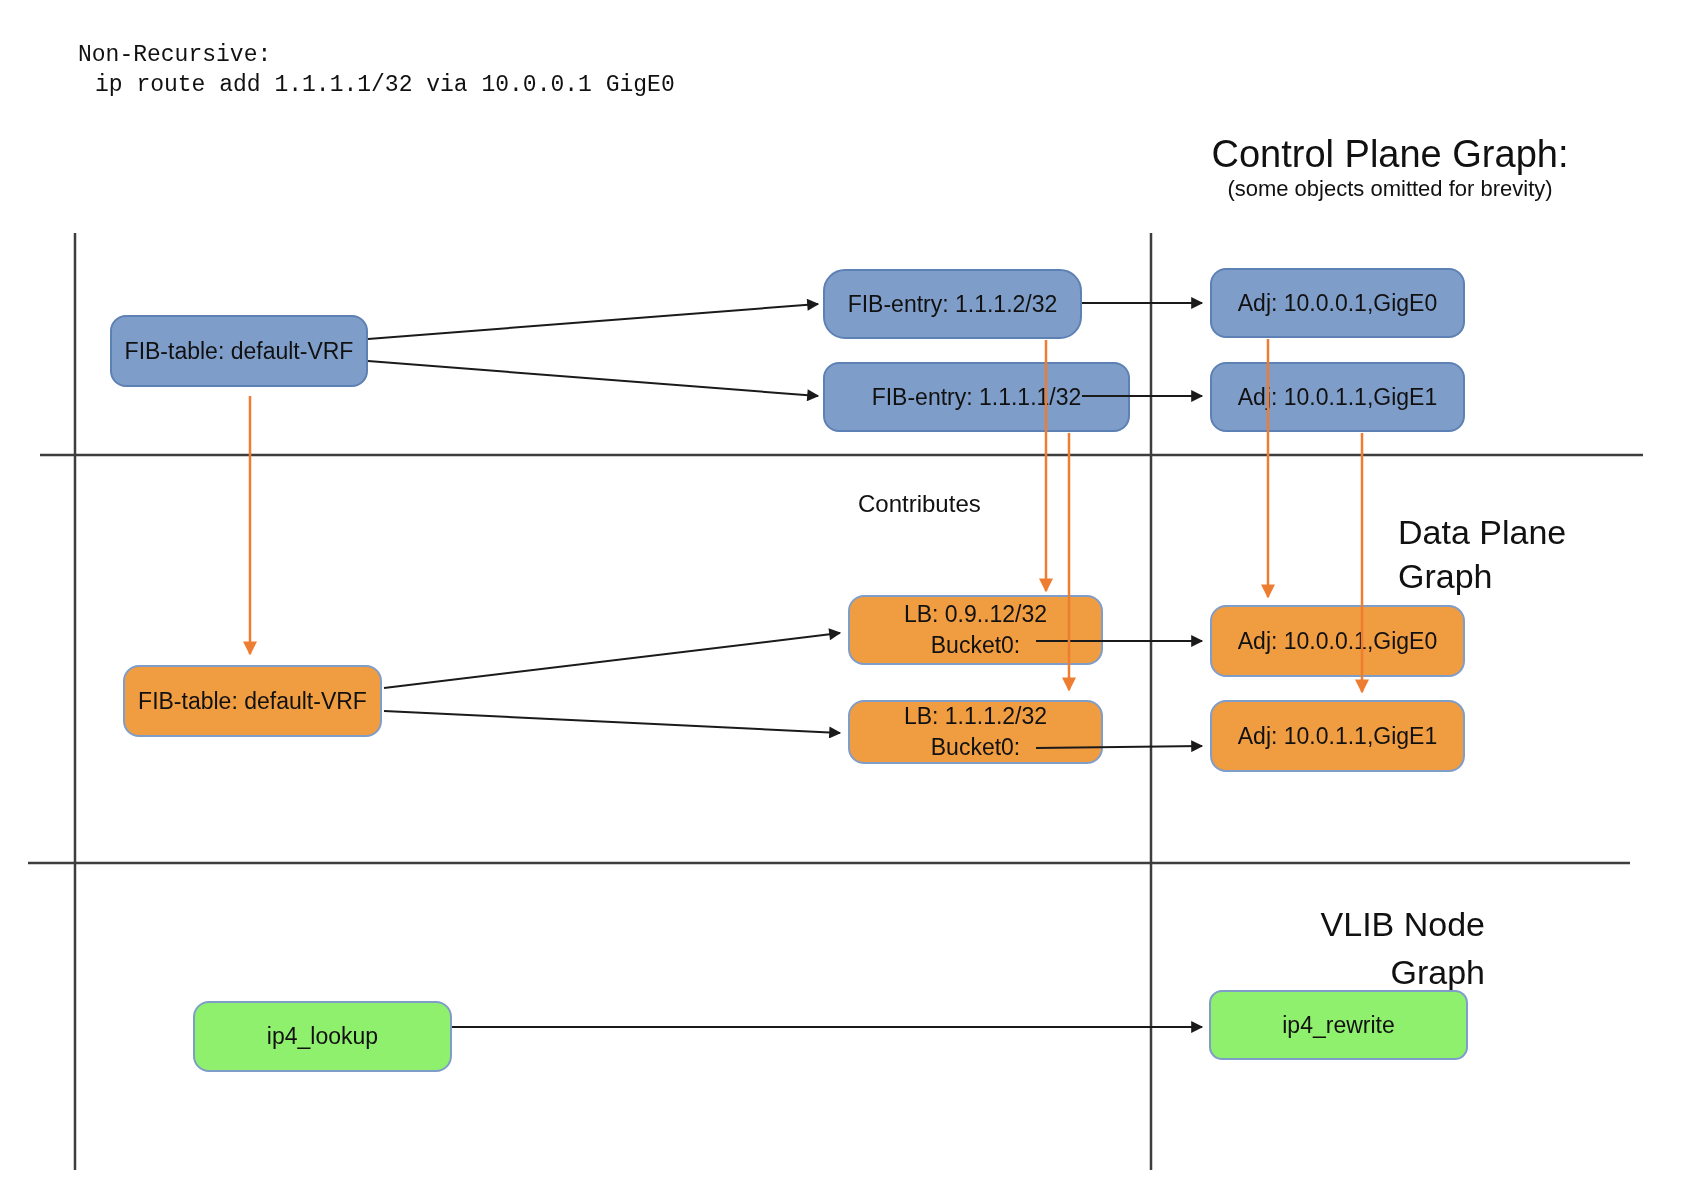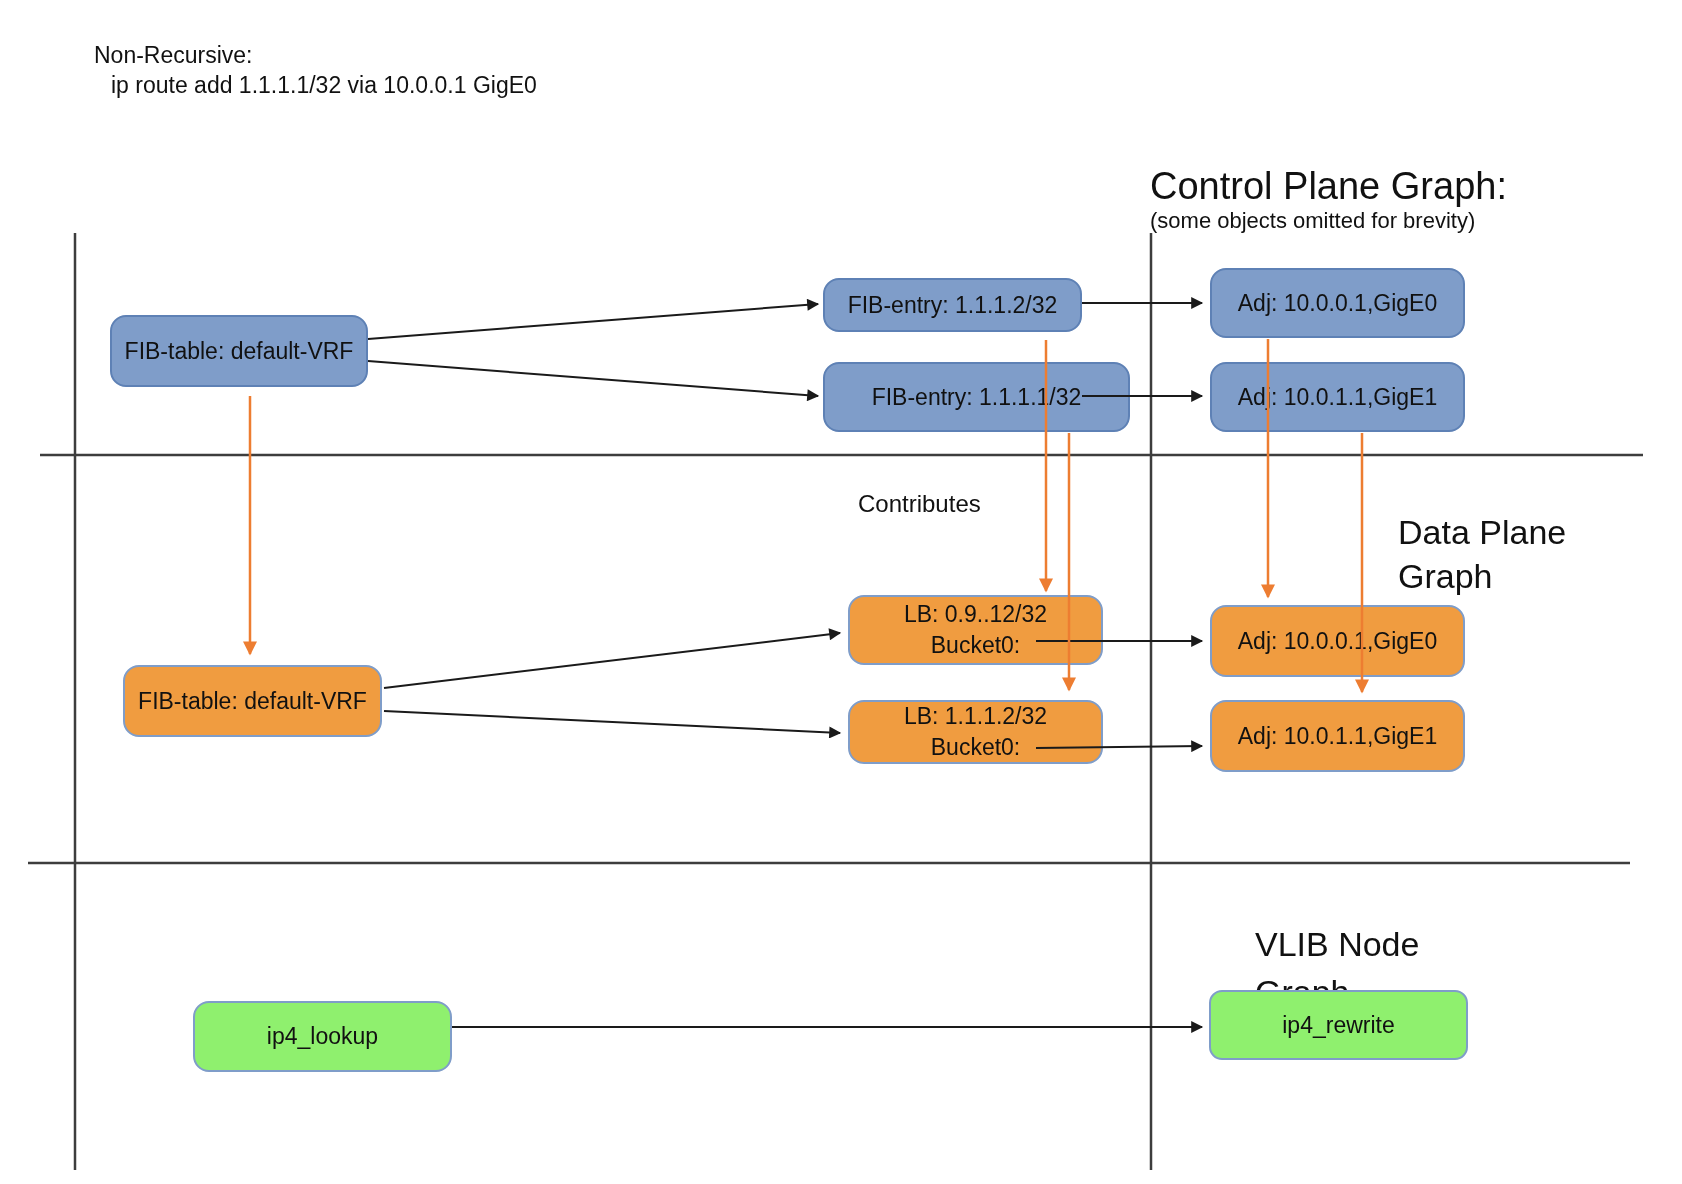--- a/index.html
+++ b/index.html
@@ -19,28 +19,28 @@
     display:flex;flex-direction:column;
     align-items:center;justify-content:center;
     font-size:23px;line-height:31px;
     border:2px solid;box-sizing:border-box;
     text-align:center;white-space:nowrap;
   }
   .node.blue{background:var(--node-blue-fill);border-color:var(--node-blue-border);}
   .node.orange{background:var(--node-orange-fill);border-color:var(--node-orange-border);}
   .node.green{background:var(--node-green-fill);border-color:var(--node-green-border);}
   
-  .nonrec{left:94px;top:40px;font-size:23px;line-height:30px;}
+  .nonrec{left:78px;top:40px;font-size:23px;line-height:30px;font-family:Liberation Mono, monospace;}
   .nonrec .cmd{padding-left:17px;}
-  .cp-title-block{left:1150px;top:164px;width:480px;text-align:left;}
+  .cp-title-block{left:1150px;top:132px;width:480px;text-align:center;}
   .cp-title{font-size:38px;line-height:44px;}
   .cp-subtitle{font-size:22px;line-height:26px;}
   .contributes{left:858px;top:490px;font-size:24px;}
   .dp-title{left:1398px;top:478px;font-size:34px;line-height:44px;margin-top:32px;}
-  .vlib-title{left:1255px;top:900px;width:230px;text-align:left;font-size:34px;line-height:48px;margin-top:20px;}
+  .vlib-title{left:1255px;top:900px;width:230px;text-align:right;font-size:34px;line-height:48px;}
   
   svg.connectors{position:absolute;left:0;top:0;pointer-events:none;}
   .divider{stroke:var(--divider-gray);stroke-width:2.5;}
   .arrow-black{stroke:var(--arrow-black);stroke-width:2;}
   .arrow-orange{stroke:var(--arrow-orange);stroke-width:2.5;}
   .mb{fill:var(--arrow-black);}
   .mo{fill:var(--arrow-orange);}
 </style>
 </head>
 <body>
@@ -63,21 +63,21 @@
     <div>Graph</div>
   </div>
   <div class="abs vlib-title">
     <div>VLIB Node</div>
     <div>Graph</div>
   </div>
 
   <div class="node blue" style="left:110px;top:315px;width:258px;height:72px;">
     <span>FIB-table: default-VRF</span>
   </div>
-  <div class="node blue" style="left:823px;top:278px;width:259px;height:54px;">
+  <div class="node blue" style="left:823px;top:269px;width:259px;height:70px;border-radius:22px;">
     <span>FIB-entry: 1.1.1.2/32</span>
   </div>
   <div class="node blue" style="left:823px;top:362px;width:307px;height:70px;align-items:center;">
     <span>FIB-entry: 1.1.1.1/32</span>
   </div>
   <div class="node blue" style="left:1210px;top:268px;width:255px;height:70px;">
     <span>Adj: 10.0.0.1,GigE0</span>
   </div>
   <div class="node blue" style="left:1210px;top:362px;width:255px;height:70px;">
     <span>Adj: 10.0.1.1,GigE1</span>

